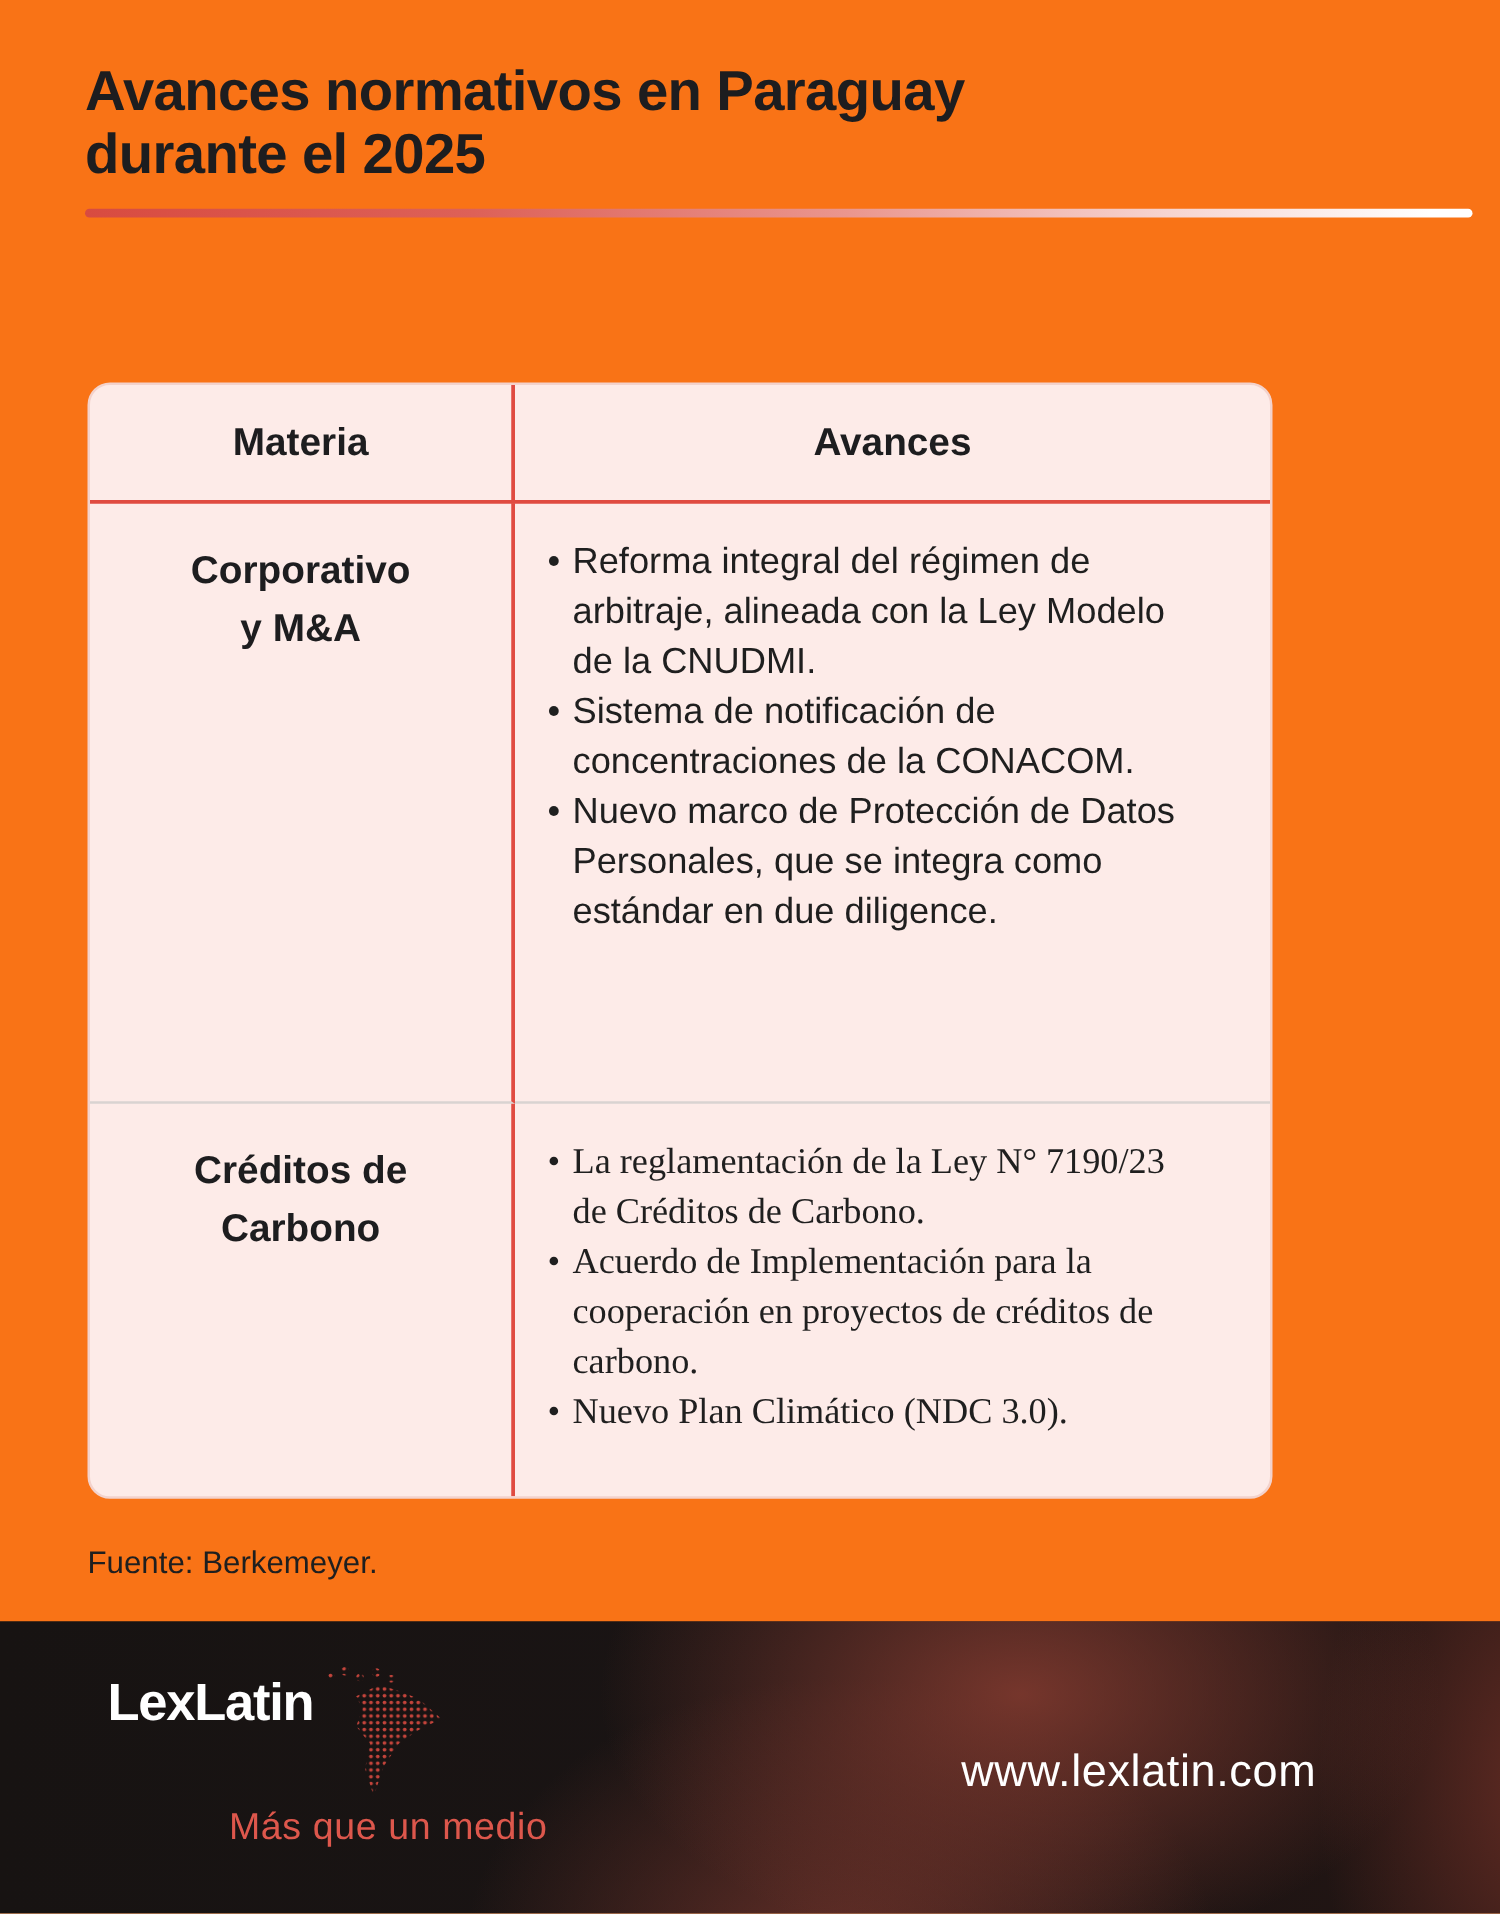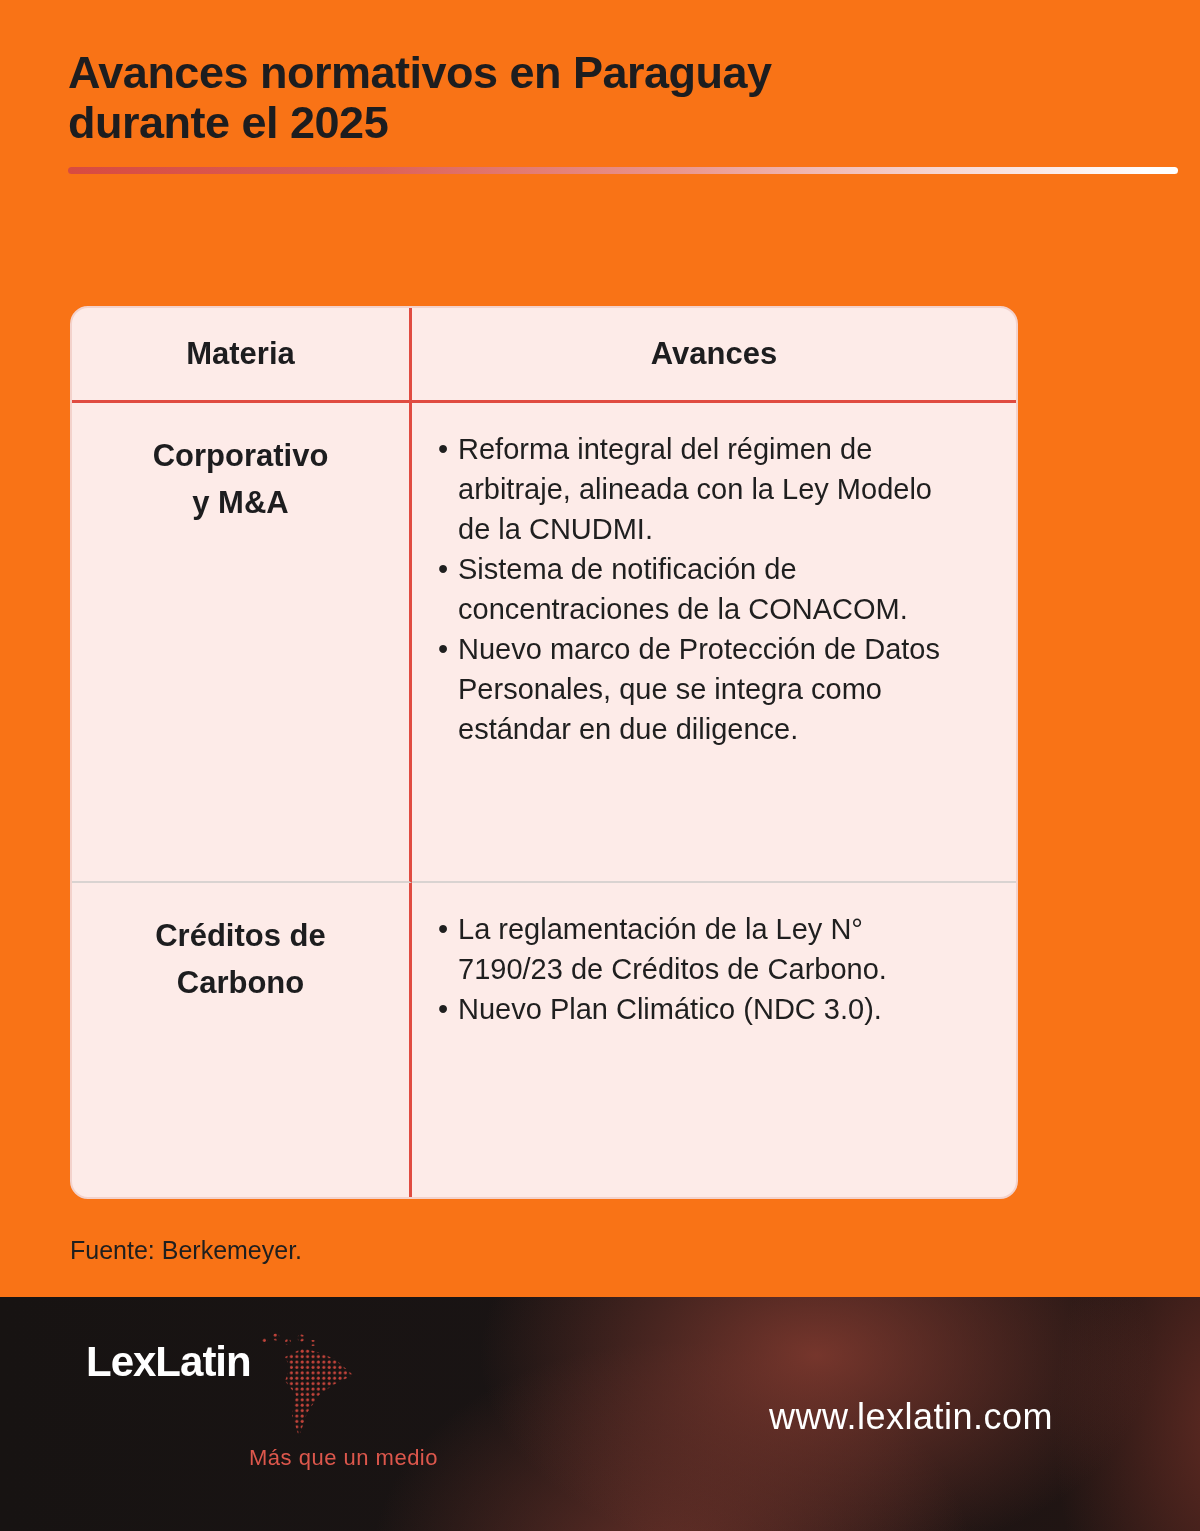--- a/index.html
+++ b/index.html
@@ -38,21 +38,21 @@
   }
   .cell.body.left {
     text-align:center; padding-top:30px;
     font-size:31px; font-weight:bold; line-height:1.5;
   }
   .cell.body.right {
     padding:26px 60px 24px 26px; font-size:29px; line-height:1.38; color:#1f1f1f;
   }
   .cell.row1 { border-bottom:2px solid #d9d3d1; }
   .cell.row1.right { min-height:480px; }
-  .cell.row2.right { min-height:314px; }
+  .cell.row2.right { min-height:314px;font-family:Liberation Serif, serif; }
   .bullets { list-style:none; }
   .bullets li { position:relative; padding-left:20px; }
   .bullets li::before { content:"\2022"; position:absolute; left:0; }
 
   
   .source {
     position:absolute; top:1236px; left:70px;
     font-size:25px; color:#1f1f1f;
   }
   .source .lbl { font-weight:normal; }
@@ -67,21 +67,21 @@
       linear-gradient(90deg,#171312 0%,#1a1414 55%,#221513 100%);
   }
   .logo-block { position:absolute; left:86px; top:44px; }
   .logo-row { display:flex; align-items:flex-start; }
   .logo-word {
     font-size:42px; font-weight:800; color:#ffffff; letter-spacing:-1px; line-height:1.0;
   }
   .latam-map { margin-left:6px; margin-top:-8px; }
   .tagline {
     width:352px; text-align:right; margin-top:4px;
-    font-size:22px; letter-spacing:0.5px; color:#dd574c;
+    font-size:30px; letter-spacing:0.5px; color:#dd574c;
   }
   .website {
     position:absolute; right:147px; top:99px;
     font-size:36px; color:#ffffff; letter-spacing:0.5px;margin-left:12px;
   }
 </style>
 </head>
 <body>
 
 <div class="page">
@@ -105,20 +105,21 @@
         </ul>
     </div>
 
     <div class="cell body left row2">
       <span>Créditos de</span><br>
       <span>Carbono</span>
     </div>
     <div class="cell body right row2">
       <ul class="bullets">
           <li>La reglamentación de la Ley N° 7190/23 de Créditos de Carbono.</li>
+          <li>Acuerdo de Implementación para la cooperación en proyectos de créditos de carbono.</li>
           <li>Nuevo Plan Climático (NDC 3.0).</li>
         </ul>
     </div>
   </div>
 
   <p class="source"><span class="lbl">Fuente:</span> <span>Berkemeyer.</span></p>
 
   <div class="footer">
     <div class="logo-block">
       <div class="logo-row">

